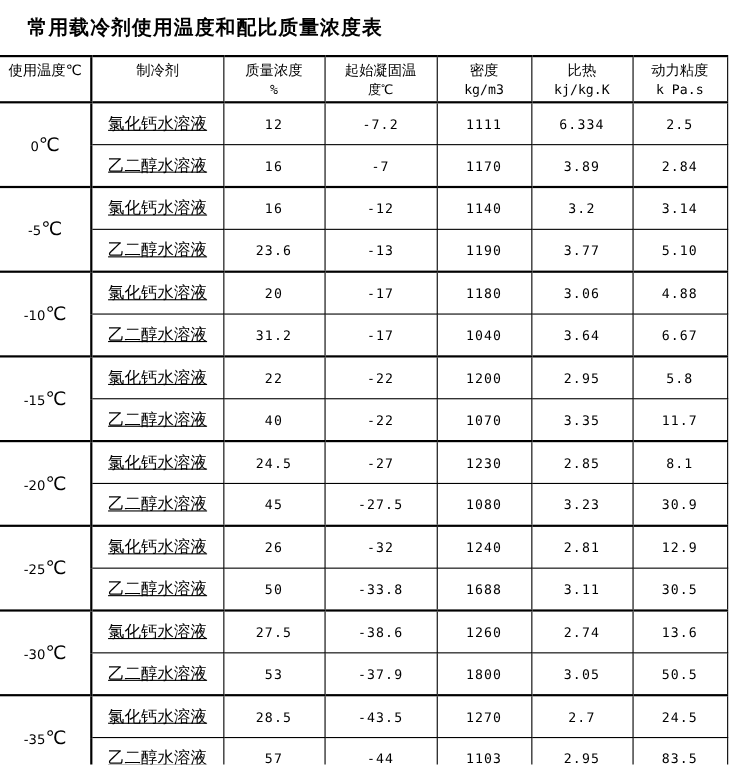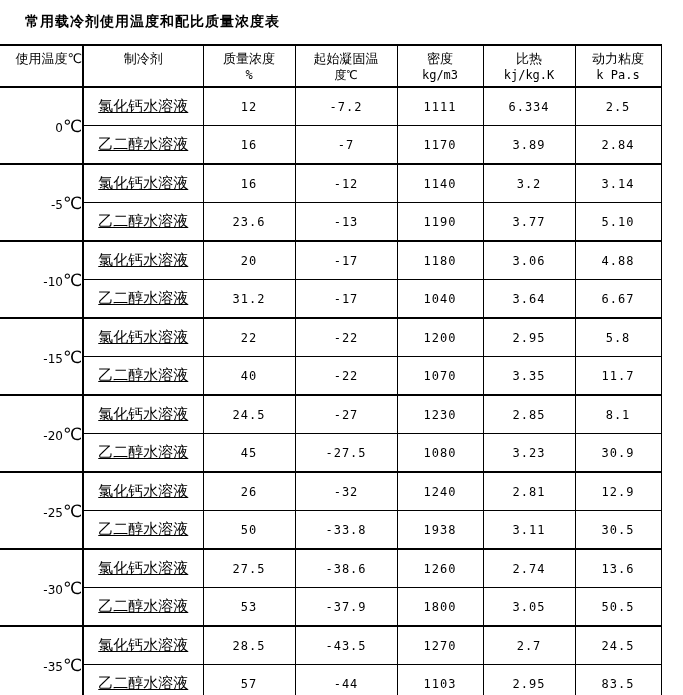--- a/index.html
+++ b/index.html
@@ -8,40 +8,40 @@
     background: #ffffff;
     color: #000000;
     font-family: "DejaVu Sans", sans-serif;
   }
   body {
     width: 683px;
     height: 695px;
     overflow: hidden;
   }
   .title {
-    font-size: 14px;
+    font-size: 18px;
     font-weight: bold;
     margin: 13px 0 0 25px;
     letter-spacing: 1px;
     white-space: nowrap;
   }
   table.coolant {
     border-collapse: collapse;
     table-layout: fixed;
     margin-top: 13px;
     margin-left: 0;
   }
   th, td {
     border: 1px solid #000;
     padding: 0;
     overflow: hidden;
   }
   
   th:first-child, td.temp-cell, tr.row-second td.refrigerant-cell { }
-  th.col-temp, td.temp-cell { border-left: none; text-align: right; }
+  th.col-temp, td.temp-cell { border-left: none; }
   
   td.refrigerant-cell, th.col-refrigerant { border-left-width: 2px; }
   thead th {
     border-top: 2px solid #000;
     border-bottom: 2px solid #000;
     font-weight: normal;
     font-size: 13px;
     vertical-align: top;
     padding-top: 4px;
     line-height: 17px;
@@ -210,21 +210,21 @@
         <td class="num-cell">26</td>
         <td class="num-cell">-32</td>
         <td class="num-cell">1240</td>
         <td class="num-cell">2.81</td>
         <td class="num-cell">12.9</td>
       </tr>
       <tr class="row-second">
         <td class="refrigerant-cell">乙二醇水溶液</td>
         <td class="num-cell">50</td>
         <td class="num-cell">-33.8</td>
-        <td class="num-cell">1938</td>
+        <td class="num-cell">1688</td>
         <td class="num-cell">3.11</td>
         <td class="num-cell">30.5</td>
       </tr>
       <tr class="group-first">
         <td rowspan="2" class="temp-cell"><span class="temp-val">-30</span><span class="temp-unit">℃</span></td>
         <td class="refrigerant-cell">氯化钙水溶液</td>
         <td class="num-cell">27.5</td>
         <td class="num-cell">-38.6</td>
         <td class="num-cell">1260</td>
         <td class="num-cell">2.74</td>

